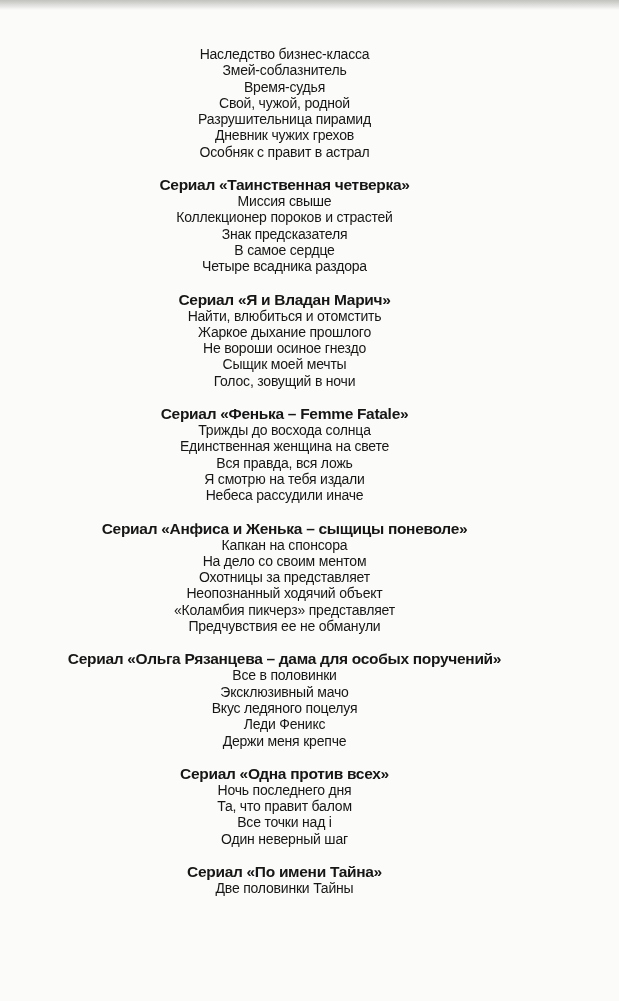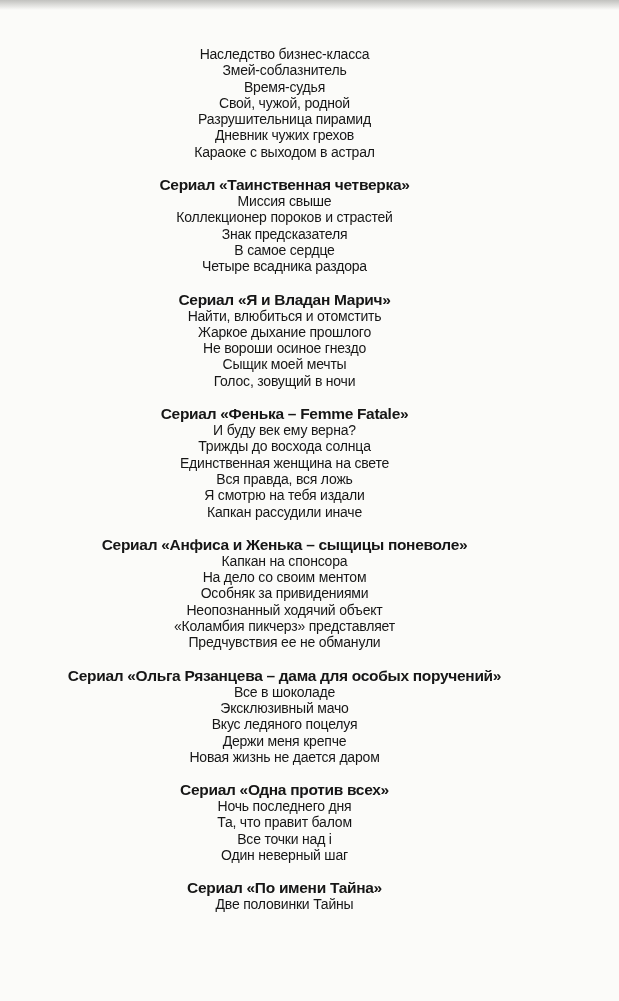--- a/index.html
+++ b/index.html
@@ -52,64 +52,63 @@
 <div class="scan-edge"></div>
 
 <main class="page">
   <section>
       <div class="title-line">Наследство бизнес-класса</div>
       <div class="title-line">Змей-соблазнитель</div>
       <div class="title-line">Время-судья</div>
       <div class="title-line">Свой, чужой, родной</div>
       <div class="title-line">Разрушительница пирамид</div>
       <div class="title-line">Дневник чужих грехов</div>
-      <div class="title-line">Караоке с выходом в астрал</div>
+      <div class="title-line">Особняк с правит в астрал</div>
     </section>
   <div>
       <section class="series-section">
         <div class="series-header">Сериал «Таинственная четверка»</div>
         <div class="title-line">Миссия свыше</div>
         <div class="title-line">Коллекционер пороков и страстей</div>
         <div class="title-line">Знак предсказателя</div>
         <div class="title-line">В самое сердце</div>
         <div class="title-line">Четыре всадника раздора</div>
       </section>
       <section class="series-section">
         <div class="series-header">Сериал «Я и Владан Марич»</div>
         <div class="title-line">Найти, влюбиться и отомстить</div>
         <div class="title-line">Жаркое дыхание прошлого</div>
         <div class="title-line">Не вороши осиное гнездо</div>
         <div class="title-line">Сыщик моей мечты</div>
         <div class="title-line">Голос, зовущий в ночи</div>
       </section>
       <section class="series-section">
         <div class="series-header">Сериал «Фенька – Femme Fatale»</div>
-        <div class="title-line">И буду век ему верна?</div>
         <div class="title-line">Трижды до восхода солнца</div>
         <div class="title-line">Единственная женщина на свете</div>
         <div class="title-line">Вся правда, вся ложь</div>
         <div class="title-line">Я смотрю на тебя издали</div>
-        <div class="title-line">Капкан рассудили иначе</div>
+        <div class="title-line">Небеса рассудили иначе</div>
       </section>
       <section class="series-section">
         <div class="series-header">Сериал «Анфиса и Женька – сыщицы поневоле»</div>
         <div class="title-line">Капкан на спонсора</div>
         <div class="title-line">На дело со своим ментом</div>
-        <div class="title-line">Особняк за привидениями</div>
+        <div class="title-line">Охотницы за представляет</div>
         <div class="title-line">Неопознанный ходячий объект</div>
         <div class="title-line">«Коламбия пикчерз» представляет</div>
         <div class="title-line">Предчувствия ее не обманули</div>
       </section>
       <section class="series-section">
         <div class="series-header">Сериал «Ольга Рязанцева – дама для особых поручений»</div>
-        <div class="title-line">Все в шоколаде</div>
+        <div class="title-line">Все в половинки</div>
         <div class="title-line">Эксклюзивный мачо</div>
         <div class="title-line">Вкус ледяного поцелуя</div>
+        <div class="title-line">Леди Феникс</div>
         <div class="title-line">Держи меня крепче</div>
-        <div class="title-line">Новая жизнь не дается даром</div>
       </section>
       <section class="series-section">
         <div class="series-header">Сериал «Одна против всех»</div>
         <div class="title-line">Ночь последнего дня</div>
         <div class="title-line">Та, что правит балом</div>
         <div class="title-line">Все точки над i</div>
         <div class="title-line">Один неверный шаг</div>
       </section>
       <section class="series-section">
         <div class="series-header">Сериал «По имени Тайна»</div>

